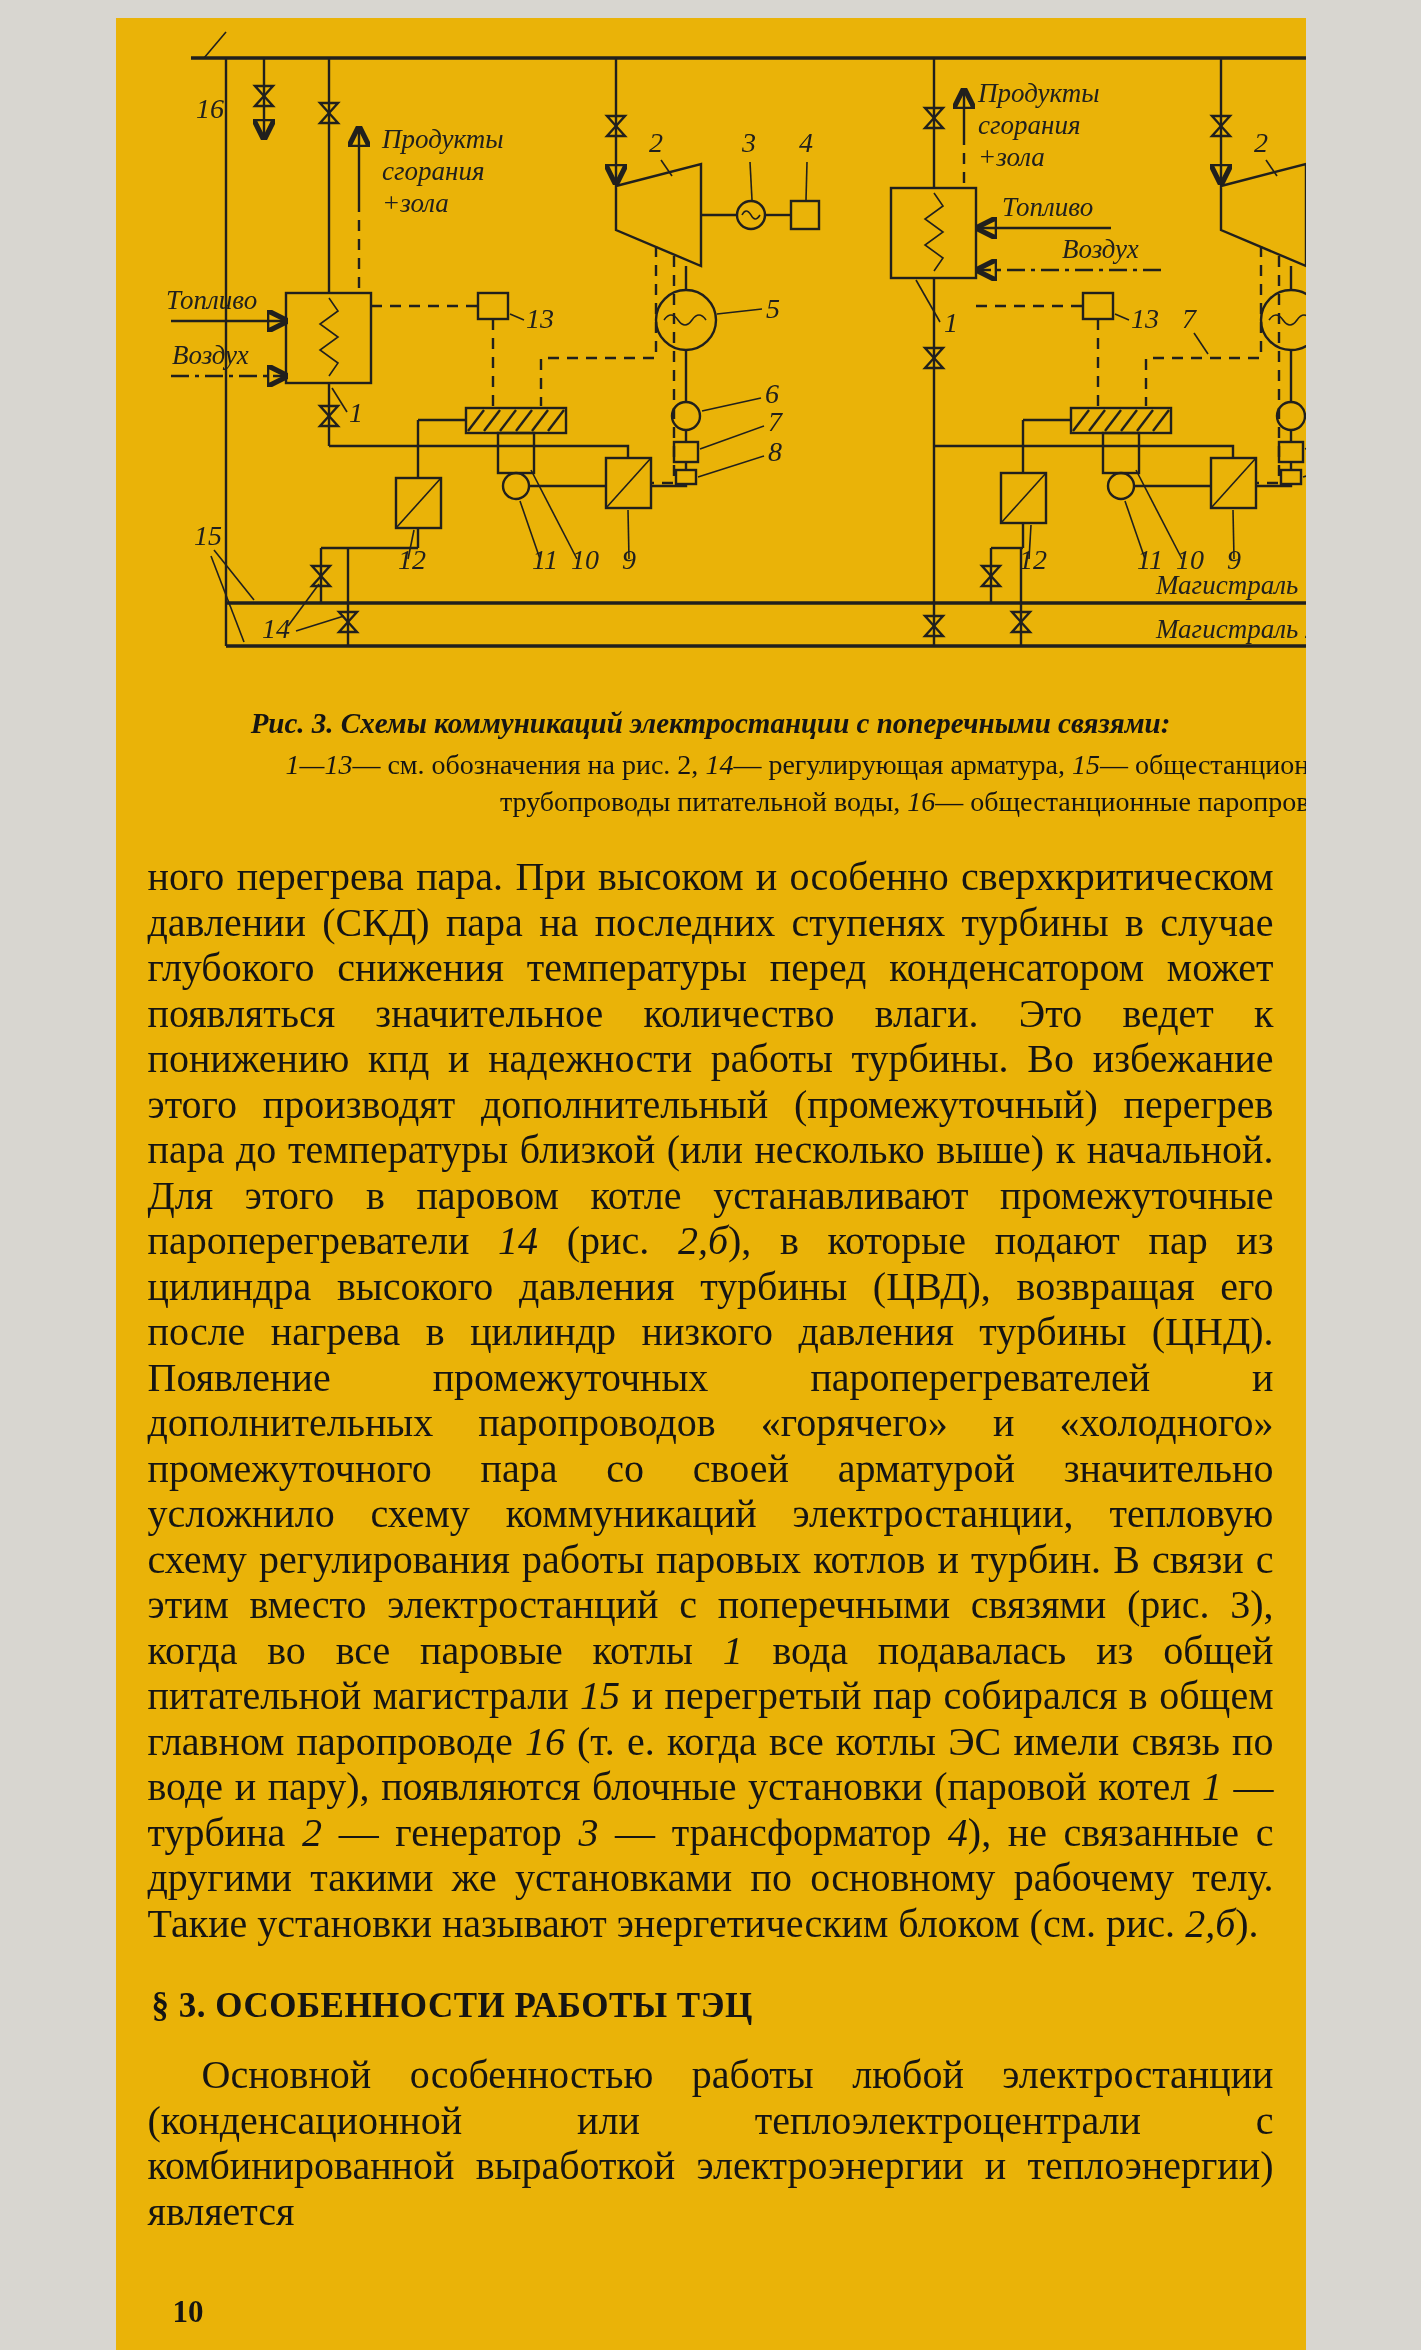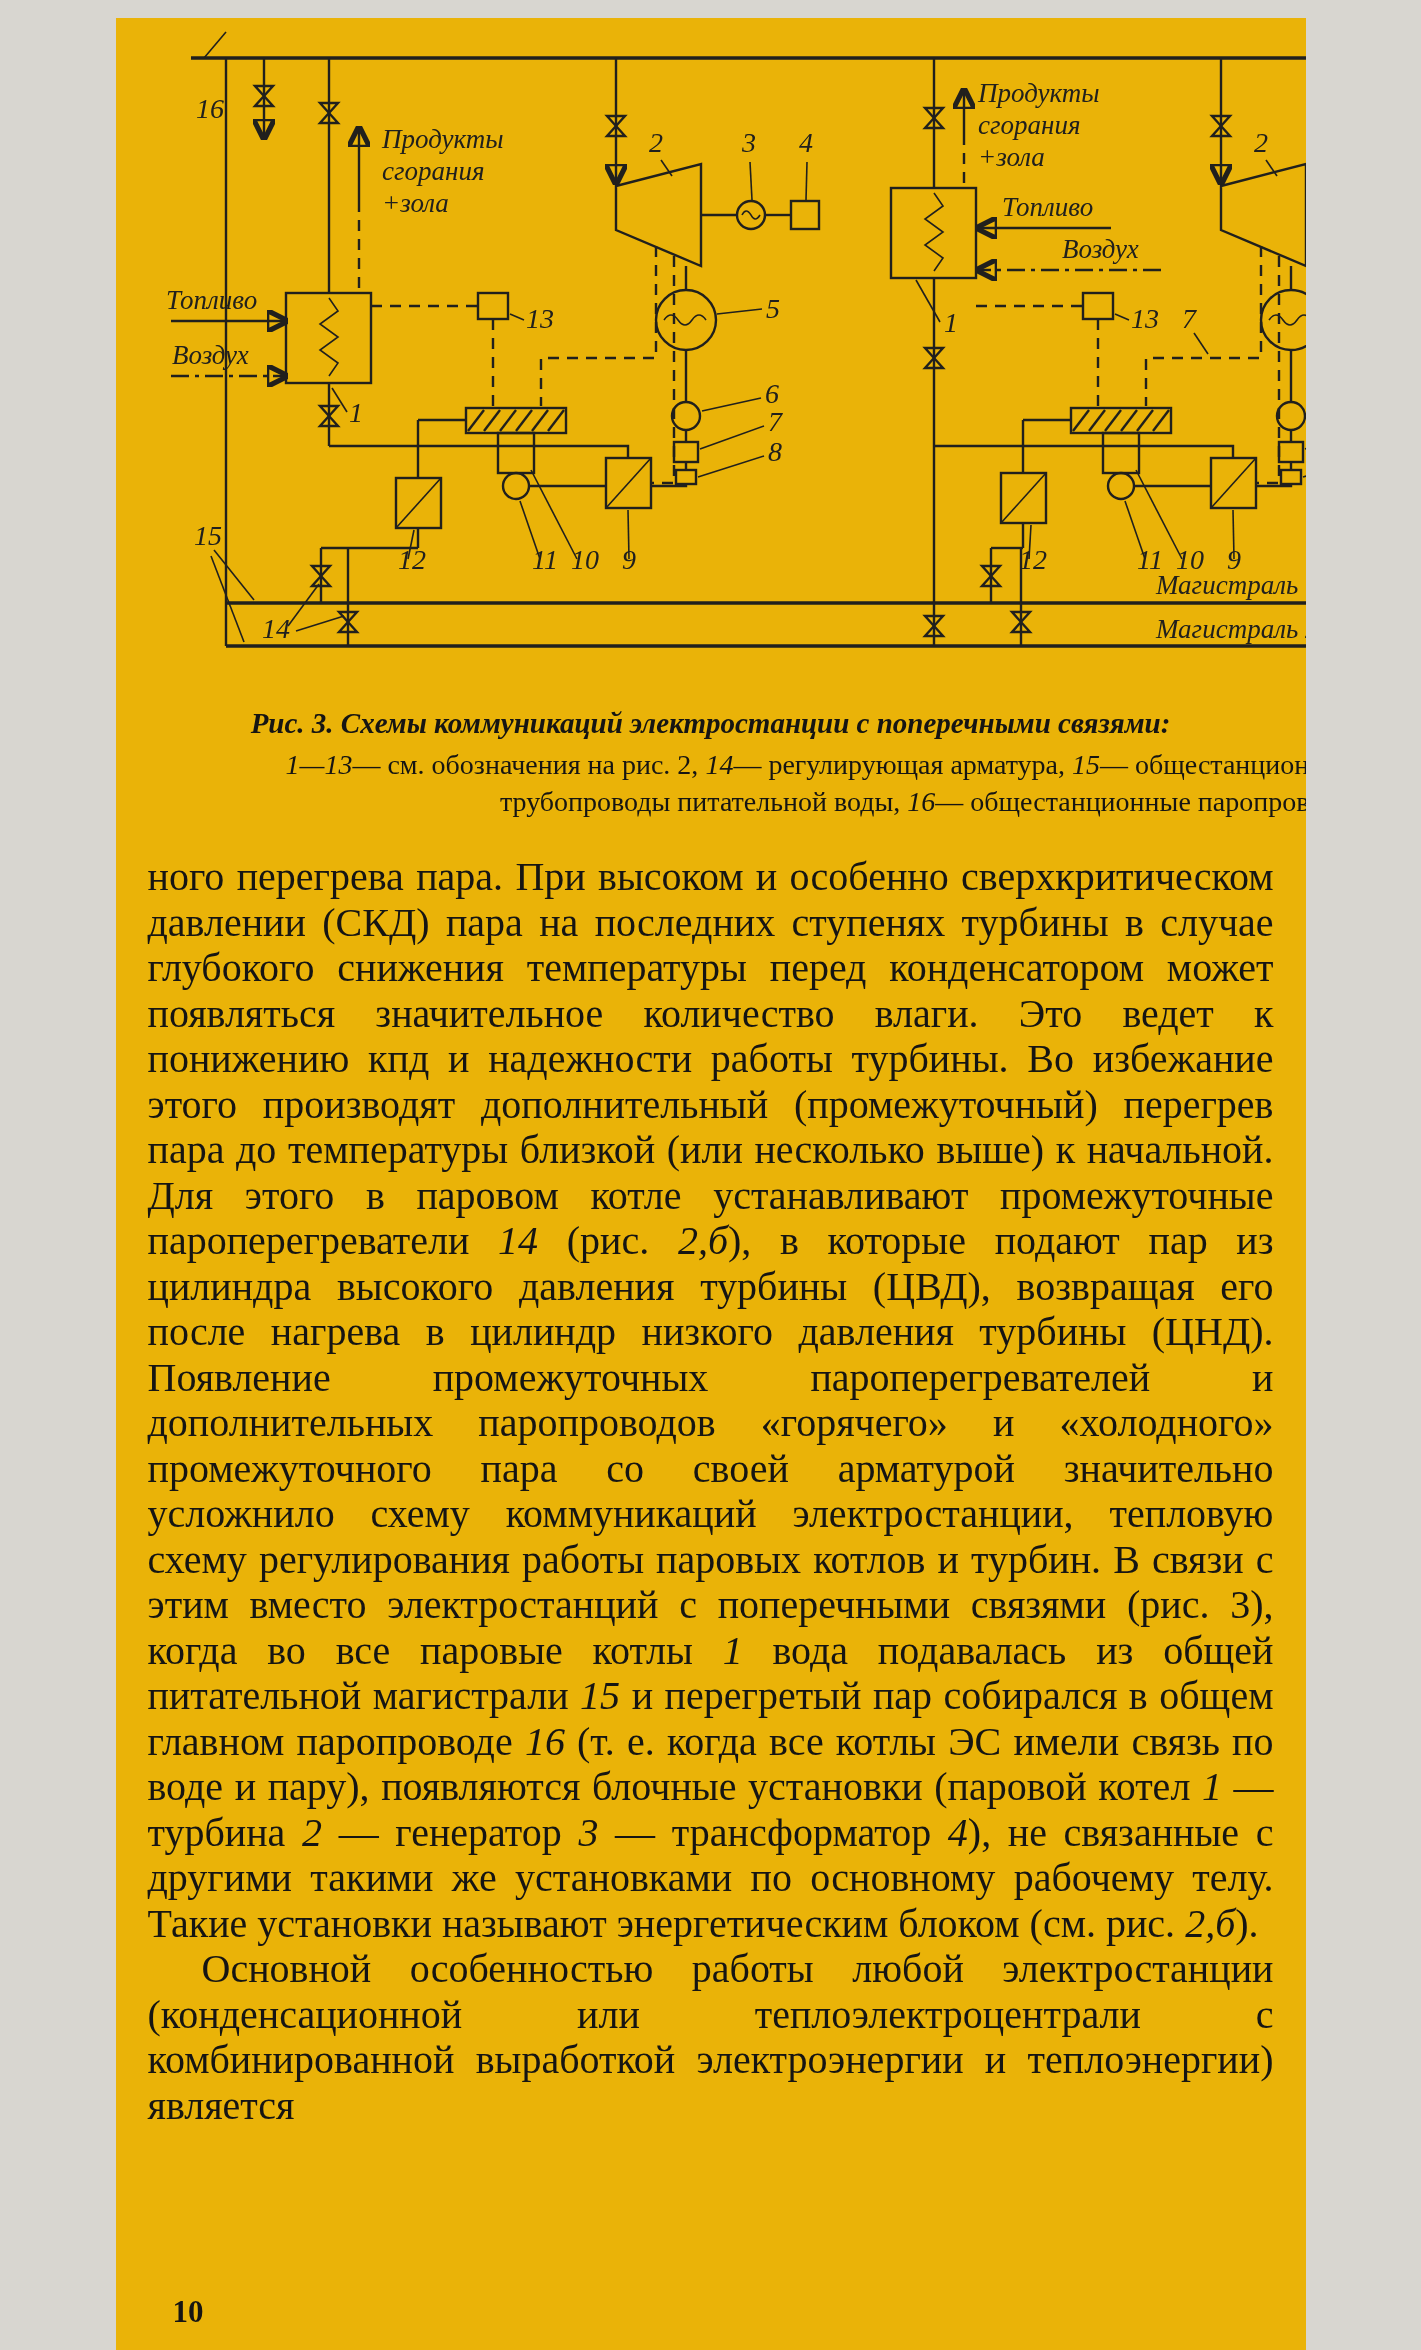--- a/index.html
+++ b/index.html
@@ -341,17 +341,18 @@
     </svg>
 
     <figcaption class="cap">
       <div class="cap-title">Рис. 3. Схемы коммуникаций электростанции с поперечными связями:</div>
       <div class="cap-detail"><span class="it">1—13</span><span>— см. обозначения на рис. 2, </span><span class="it">14</span><span>— регулирующая арматура, </span><span class="it">15</span><span>— общестанционные трубопроводы питательной воды, </span><span class="it">16</span><span>— общестанционные паропроводы</span></div>
     </figcaption>
   </figure>
 
   <main>
     <p class="body-p"><span>ного перегрева пара. При высоком и особенно сверхкритическом давлении (СКД) пара на последних ступенях турбины в случае глубокого снижения температуры перед конденсатором может появляться значительное количество влаги. Это ведет к понижению кпд и надежности работы турбины. Во избежание этого производят дополнительный (промежуточный) перегрев пара до температуры близкой (или несколько выше) к начальной. Для этого в паровом котле устанавливают промежуточные пароперегреватели </span><span class="it">14</span><span> (рис. </span><span class="it">2,б</span><span>), в которые подают пар из цилиндра высокого давления турбины (ЦВД), возвращая его после нагрева в цилиндр низкого давления турбины (ЦНД). Появление промежуточных пароперегревателей и дополнительных паропроводов «горячего» и «холодного» промежуточного пара со своей арматурой значительно усложнило схему коммуникаций электростанции, тепловую схему регулирования работы паровых котлов и турбин. В связи с этим вместо электростанций с поперечными связями (рис. 3), когда во все паровые котлы </span><span class="it">1</span><span> вода подавалась из общей питательной магистрали </span><span class="it">15</span><span> и перегретый пар собирался в общем главном паропроводе </span><span class="it">16</span><span> (т. е. когда все котлы ЭС имели связь по воде и пару), появляются блочные установки (паровой котел </span><span class="it">1</span><span> — турбина </span><span class="it">2</span><span> — генератор </span><span class="it">3</span><span> — трансформатор </span><span class="it">4</span><span>), не связанные с другими такими же установками по основному рабочему телу. Такие установки называют энергетическим блоком (см. рис. </span><span class="it">2,б</span><span>).</span></p>
+    <h2>§ 3. ОСОБЕННОСТИ РАБОТЫ ТЭЦ</h2>
     <p class="body-p indent">Основной особенностью работы любой электростанции (конденсационной или теплоэлектроцентрали с комбинированной выработкой электроэнергии и теплоэнергии) является</p>
   </main>
 
   <div class="page-num">10</div>
 </div>
 
 </body></html>

